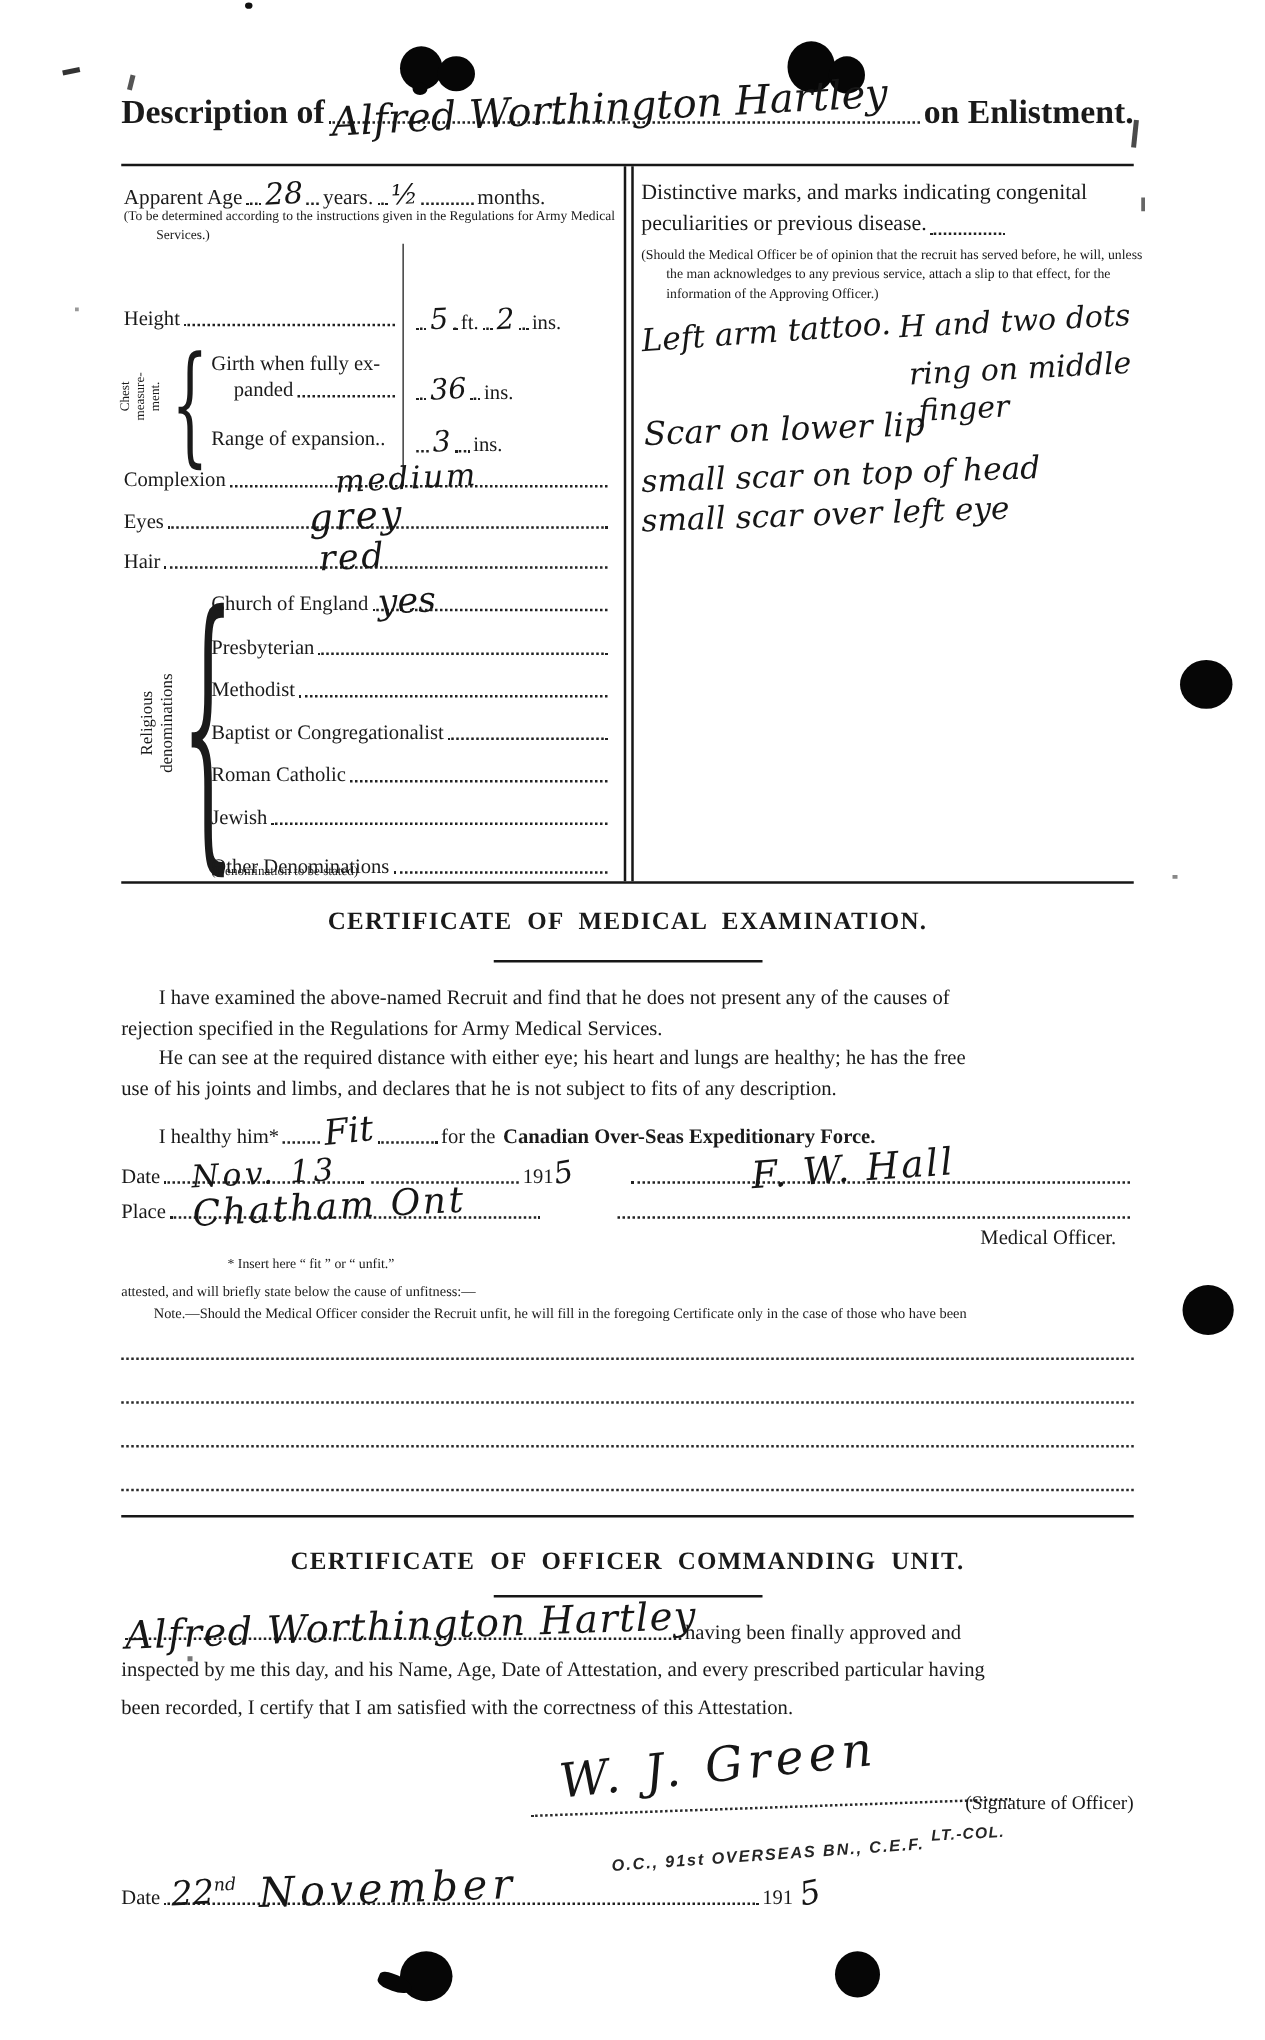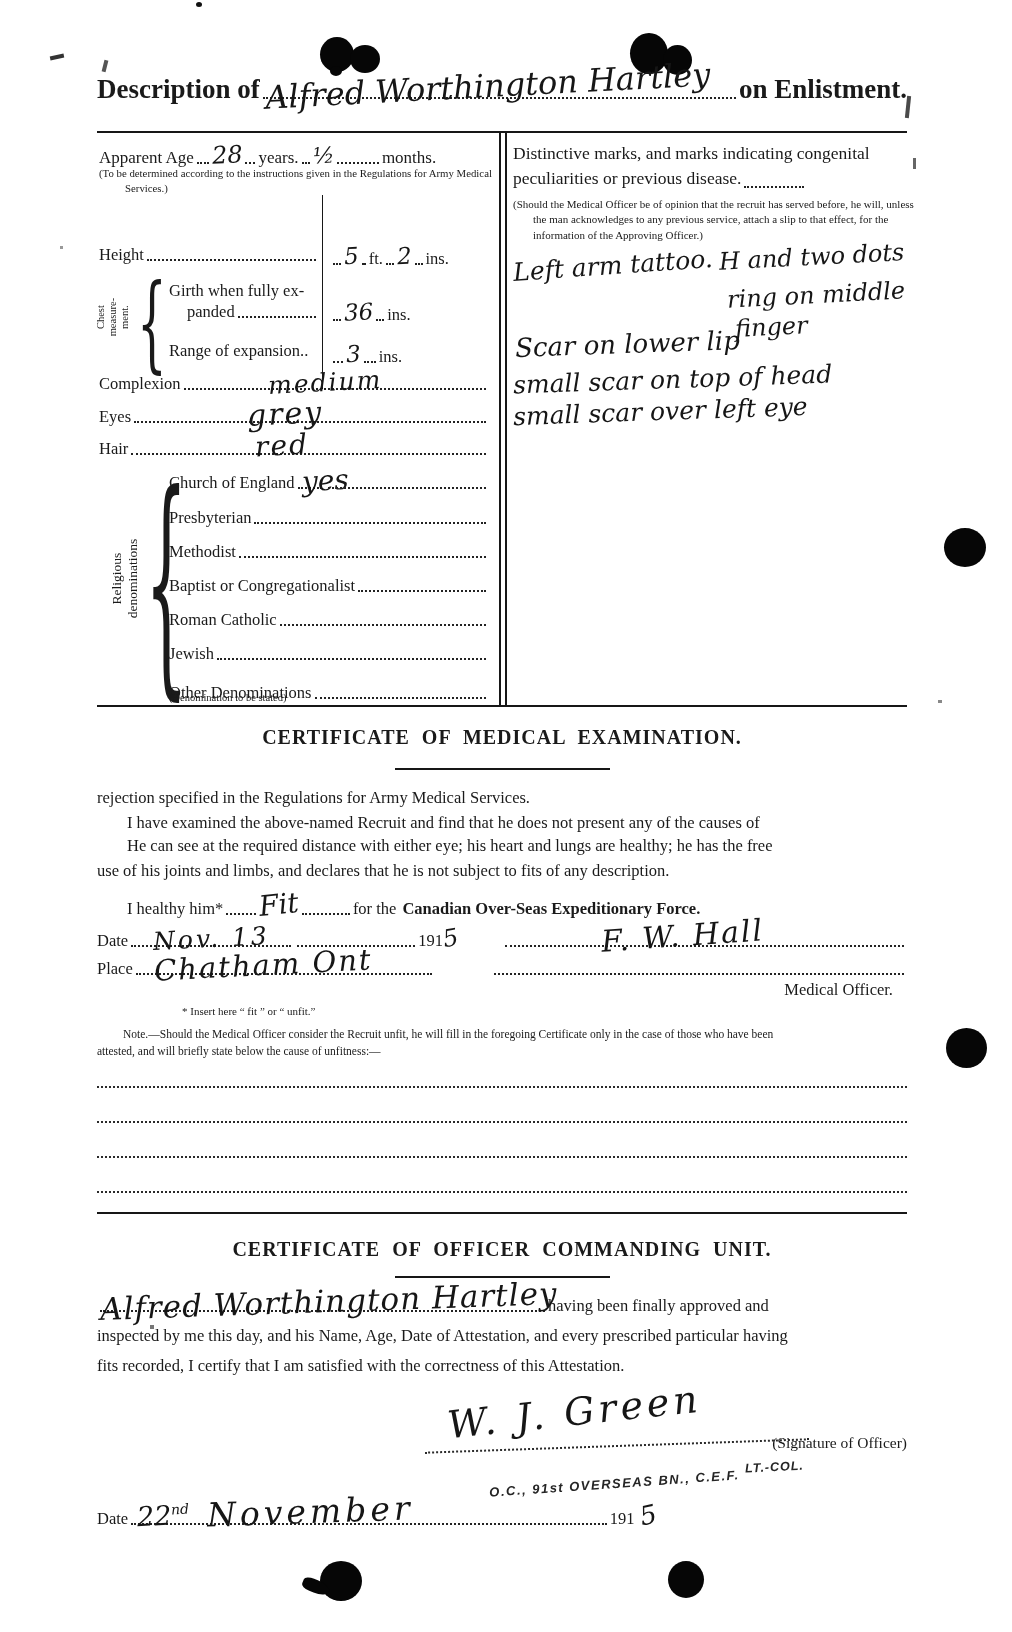--- a/index.html
+++ b/index.html
@@ -205,22 +205,22 @@
     </div>
   </div>
 
   <div class="abs" style="left:97px;top:704px;width:810px;height:508px;">
     <div class="hdr abs" style="left:0;right:0;top:22px;">CERTIFICATE OF MEDICAL EXAMINATION.</div>
     <div class="abs" style="left:0;right:0;top:64px;">
         <div class="shortrule"></div>
       </div>
 
     <div class="bodytxt abs" style="left:0;right:0;top:82px;">
+      <div style="text-indent:30px;">I have examined the above-named Recruit and find that he does not present any of the causes of</div>
       <div>rejection specified in the Regulations for Army Medical Services.</div>
-      <div style="text-indent:30px;">I have examined the above-named Recruit and find that he does not present any of the causes of</div>
     </div>
     <div class="bodytxt abs" style="left:0;right:0;top:130px;">
       <div style="text-indent:30px;">He can see at the required distance with either eye; his heart and lungs are healthy; he has the free</div>
       <div>use of his joints and limbs, and declares that he is not subject to fits of any description.</div>
     </div>
 
     <div class="row abs" style="left:30px;top:184px;right:0;font-size:16.5px;">
       <span>I healthy him*</span>
       <span class="leader" style="width:30px;"></span>
       <span class="hw" style="font-size:28px;margin-bottom:-5px;transform:rotate(-6deg);">Fit</span>
@@ -251,22 +251,22 @@
       </span>
       <span style="width:56px;"></span>
       <span class="leader grow"></span>
     </div>
 
     <div class="abs" style="right:14px;top:276px;font-size:16.5px;">Medical Officer.</div>
 
     <div class="abs smalltxt" style="left:40px;top:300px;font-size:11px;margin-left:45px;">* Insert here “ fit ” or “ unfit.”</div>
 
     <div class="abs smalltxt" style="left:0;right:0;top:322px;font-size:11.5px;line-height:1.5;">
+      <div>attested, and will briefly state below the cause of unfitness:—</div>
       <div style="text-indent:26px;">Note.—Should the Medical Officer consider the Recruit unfit, he will fill in the foregoing Certificate only in the case of those who have been</div>
-      <div>attested, and will briefly state below the cause of unfitness:—</div>
     </div>
 
     <div class="blankline" style="top:382px;"></div>
     <div class="blankline" style="top:417px;"></div>
     <div class="blankline" style="top:452px;"></div>
     <div class="blankline" style="top:487px;"></div>
   </div>
 
   <div class="rule" style="left:97px;top:1212px;width:810px;"></div>
 
@@ -276,21 +276,21 @@
         <div class="shortrule"></div>
       </div>
 
     <div class="row abs" style="left:0;right:0;top:84px;font-size:16.5px;">
       <span class="leader" style="width:445px;">
         <span class="hw hw-ov" style="left:0;font-size:31px;bottom:-9px;letter-spacing:1px;transform:rotate(-2deg);">Alfred Worthington Hartley</span>
       </span>
       <span>having been finally approved and</span>
     </div>
     <div class="bodytxt abs" style="left:0;right:0;top:112px;">inspected by me this day, and his Name, Age, Date of Attestation, and every prescribed particular having</div>
-    <div class="bodytxt abs" style="left:0;right:0;top:142px;">fits recorded, I certify that I am satisfied with the correctness of this Attestation.</div>
+    <div class="bodytxt abs" style="left:0;right:0;top:142px;">been recorded, I certify that I am satisfied with the correctness of this Attestation.</div>
 
     <span class="hw abs" style="left:350px;top:178px;font-size:38px;letter-spacing:4px;transform:rotate(-6deg);">W. J. Green</span>
     <div class="abs" style="left:328px;top:233px;width:384px;border-top:2px dotted #2a2a2a;transform:rotate(-2deg);"></div>
     <div class="abs" style="right:0;top:222px;font-size:15.5px;">(Signature of Officer)</div>
     <div class="stamp abs" style="left:648px;top:248px;font-size:12.5px;font-style:italic;transform:rotate(-3deg);letter-spacing:1px;">LT.-COL.</div>
     <div class="stamp abs" style="left:392px;top:264px;font-size:13px;font-style:italic;transform:rotate(-4deg);letter-spacing:1.5px;">O.C., 91st OVERSEAS BN., C.E.F.</div>
 
     <div class="row abs" style="left:0;top:288px;width:560px;font-size:16.5px;">
       <span>Date</span>
       <span class="leader grow">

